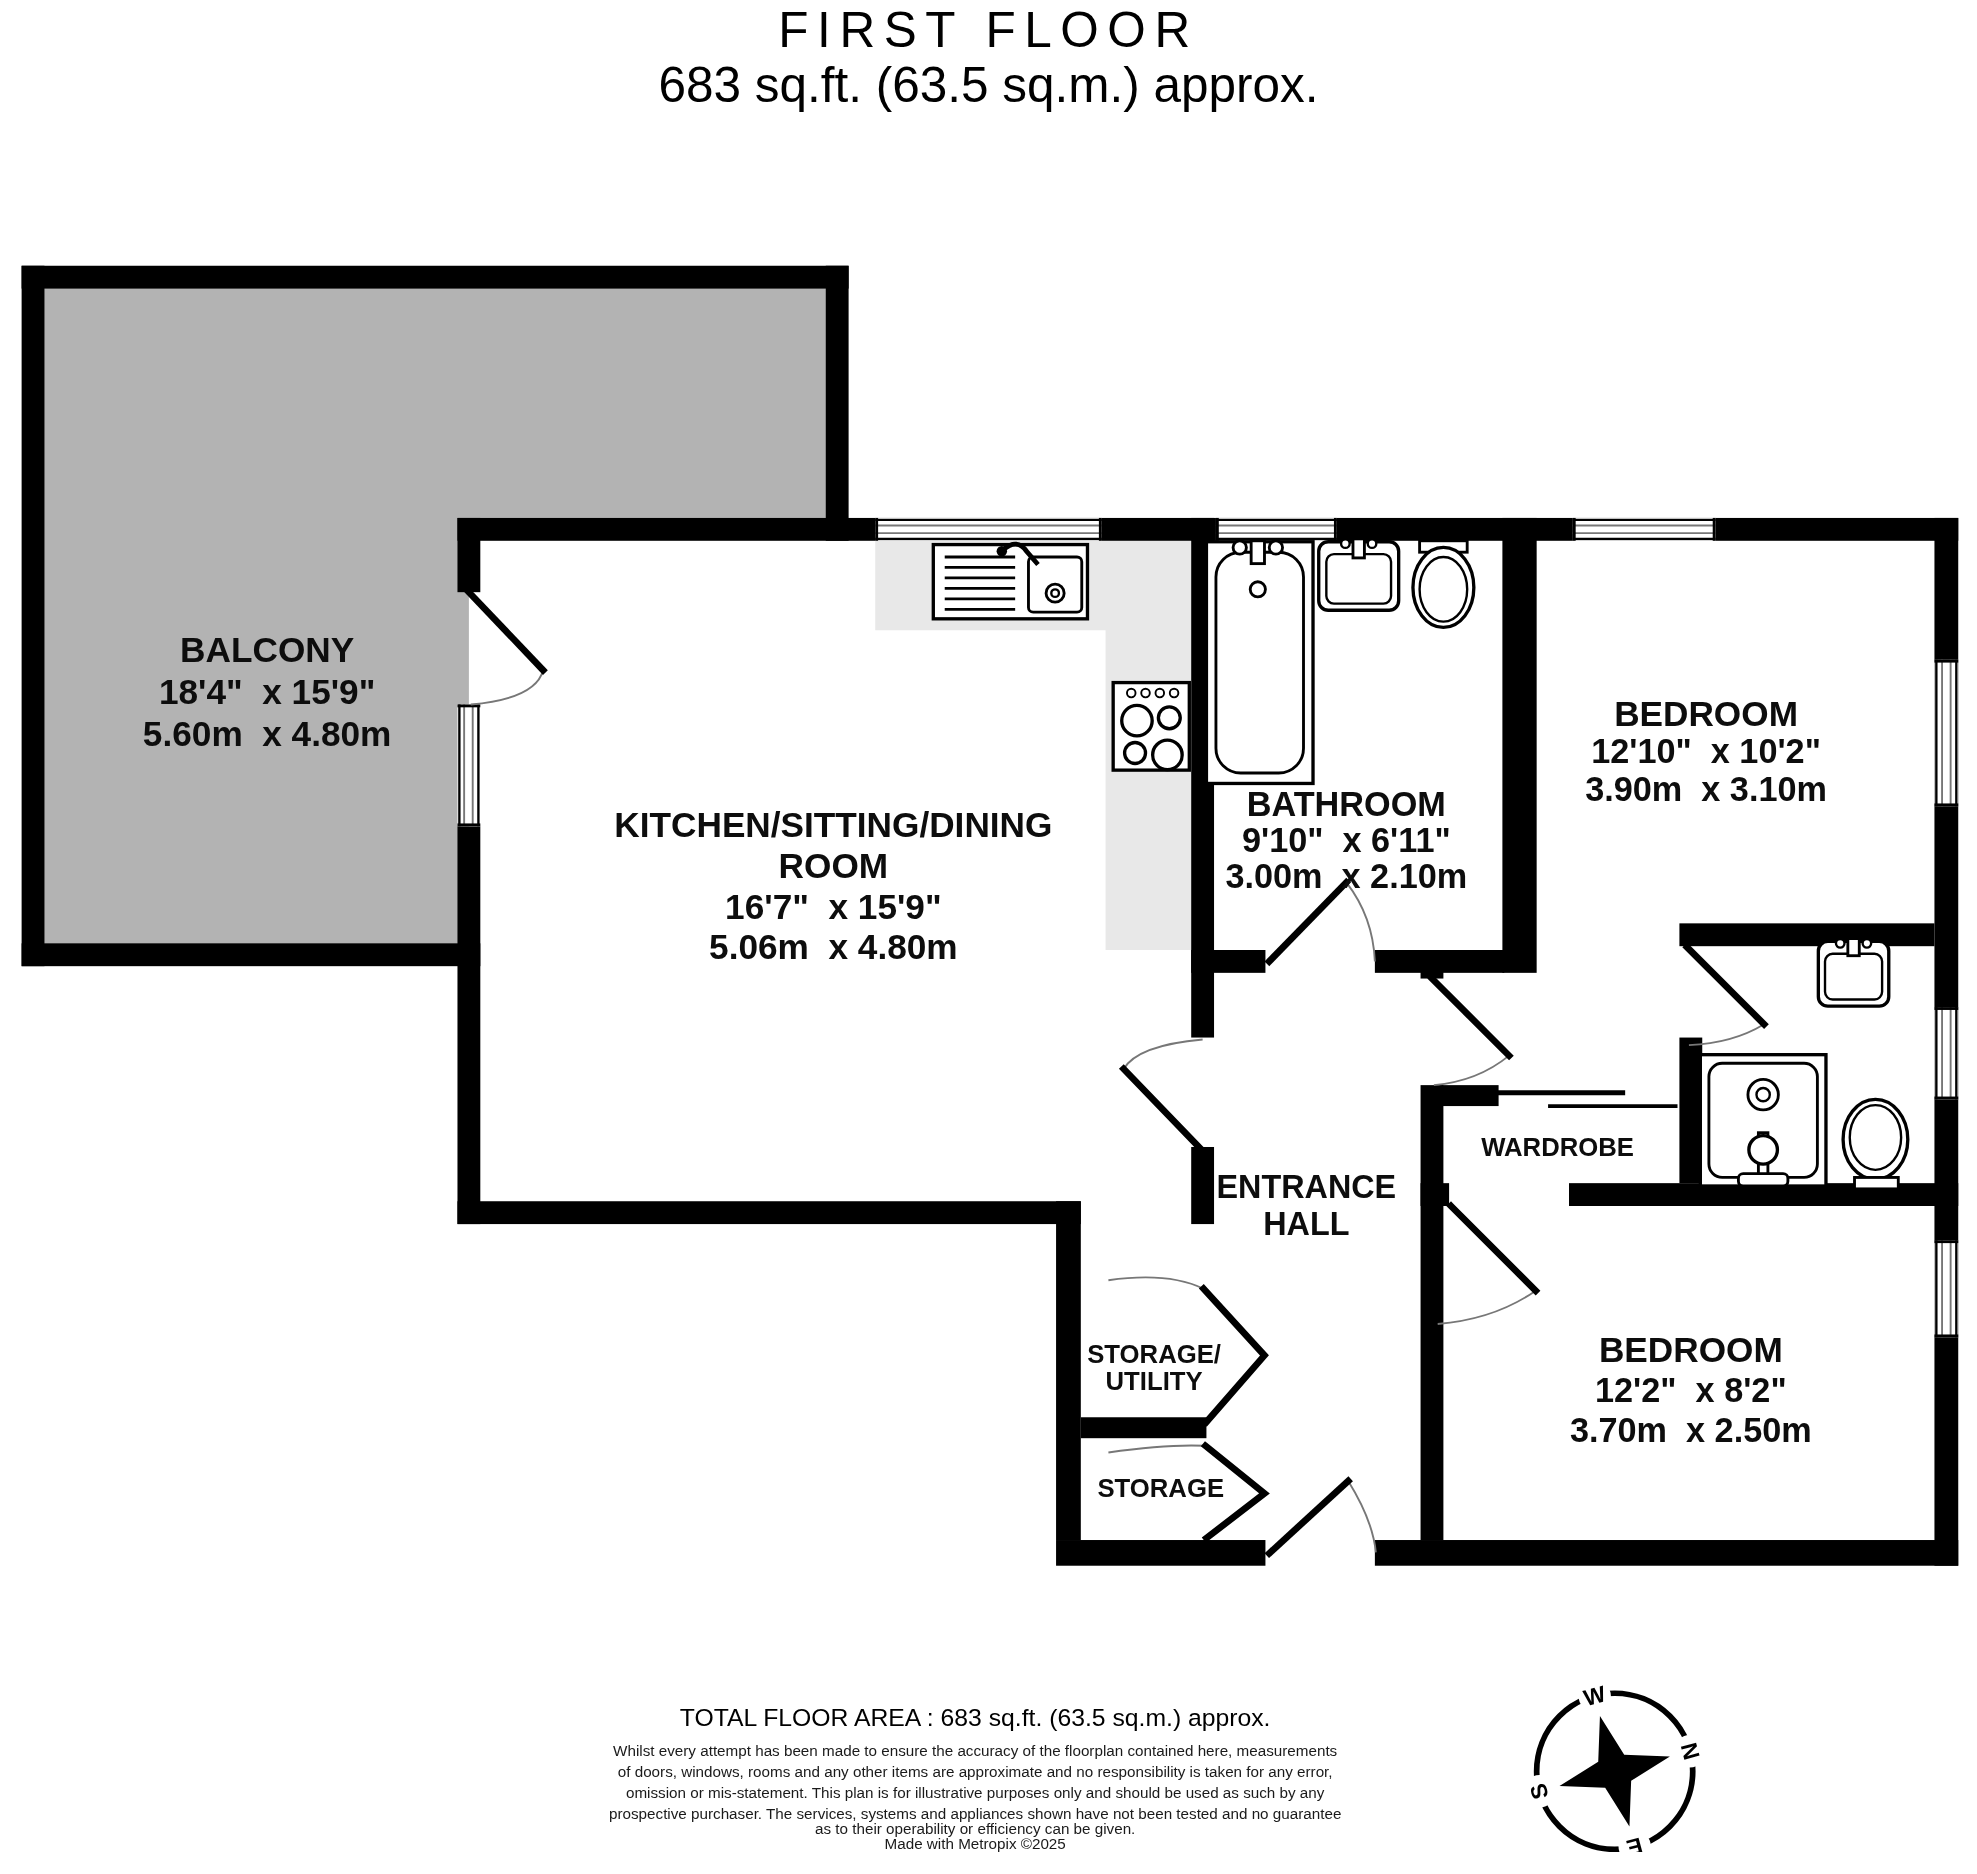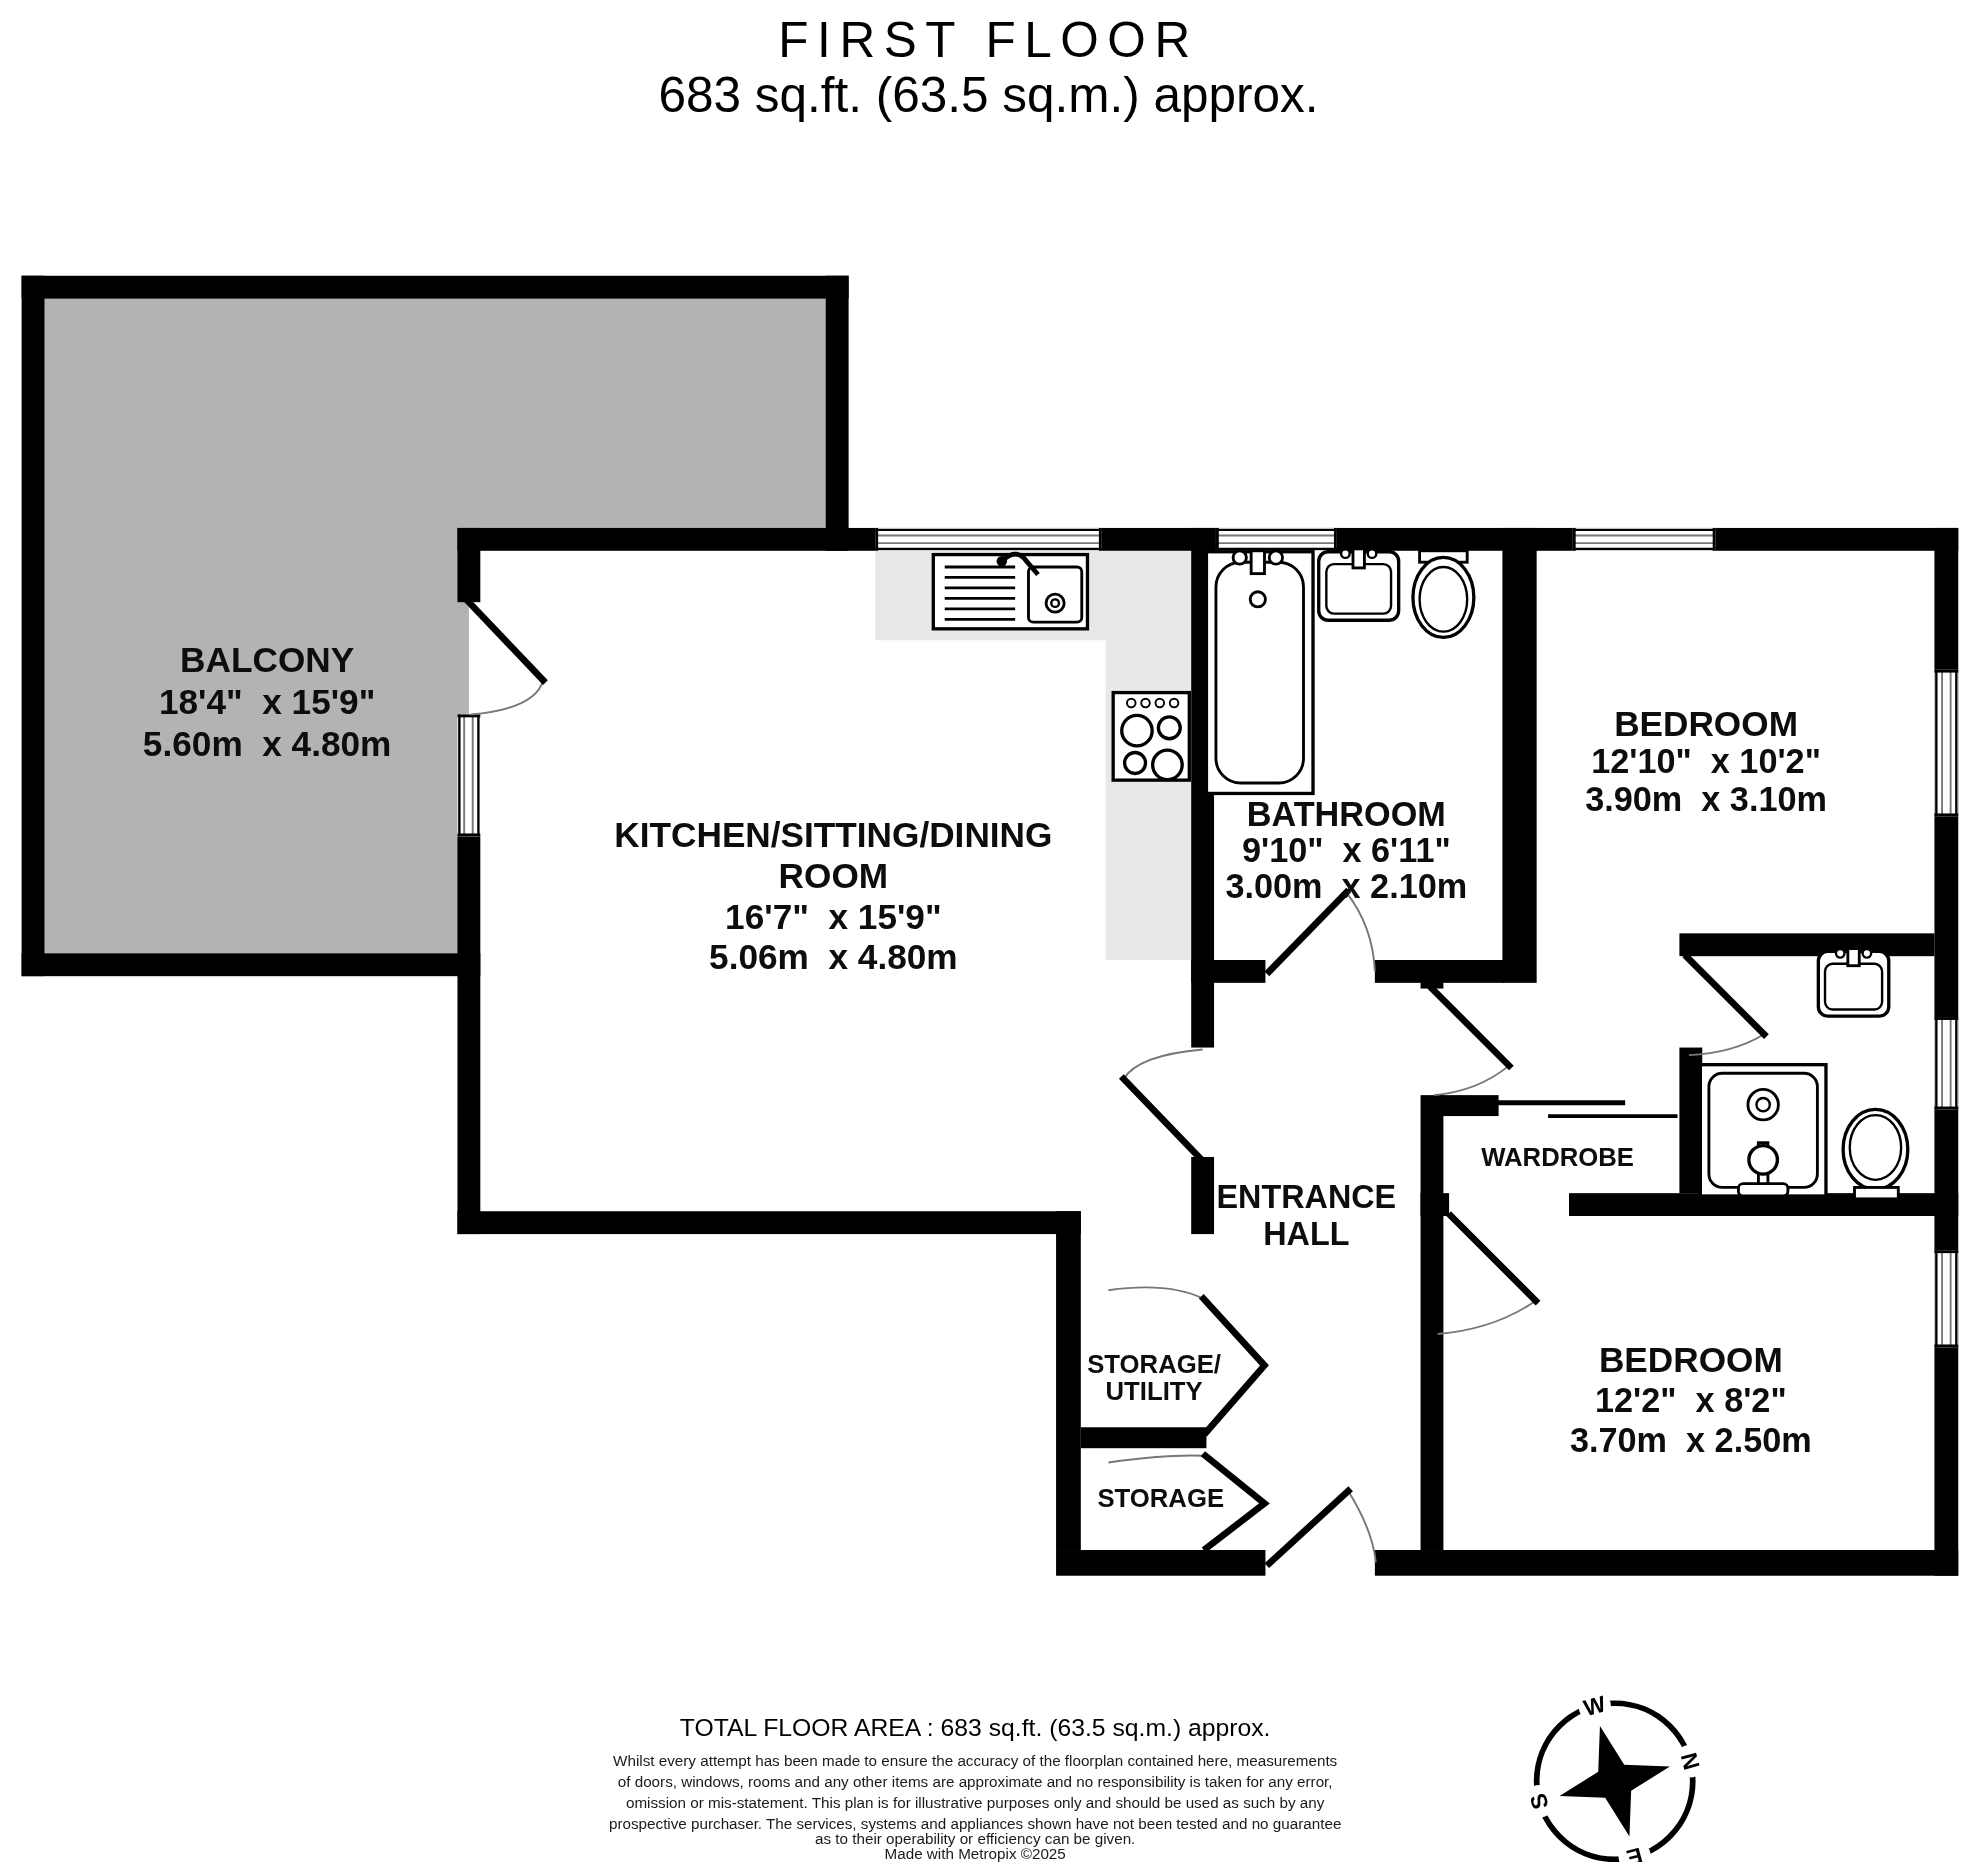--- a/index.html
+++ b/index.html
@@ -1,16 +1,16 @@
 <!DOCTYPE html>
 <html><head>
 <meta charset="utf-8">
 <style>
   html,body{margin:0;padding:0;background:#ffffff;}
-  .page{width:1949px;max-width:100%;margin:15px auto;font-family:"Liberation Sans",sans-serif;}
+  .page{width:1949px;max-width:100%;margin:5px auto;font-family:"Liberation Sans",sans-serif;}
   svg{display:block;width:100%;height:auto;}
   .wall{fill:#000000;}
   .fixture{fill:#ffffff;stroke:#000000;}
   .leaf{stroke:#000000;stroke-width:7;fill:none;stroke-linecap:square;}
   .arc{stroke:#777777;stroke-width:2;fill:none;}
   .winline{stroke:#777777;stroke-width:2;}
   .winedge{stroke:#000000;stroke-width:2.5;}
   .wincap{stroke:#000000;stroke-width:3;}
   .room-name{font-weight:bold;fill:#0d0d0d;}
   .room-dim{font-weight:bold;fill:#0d0d0d;}

